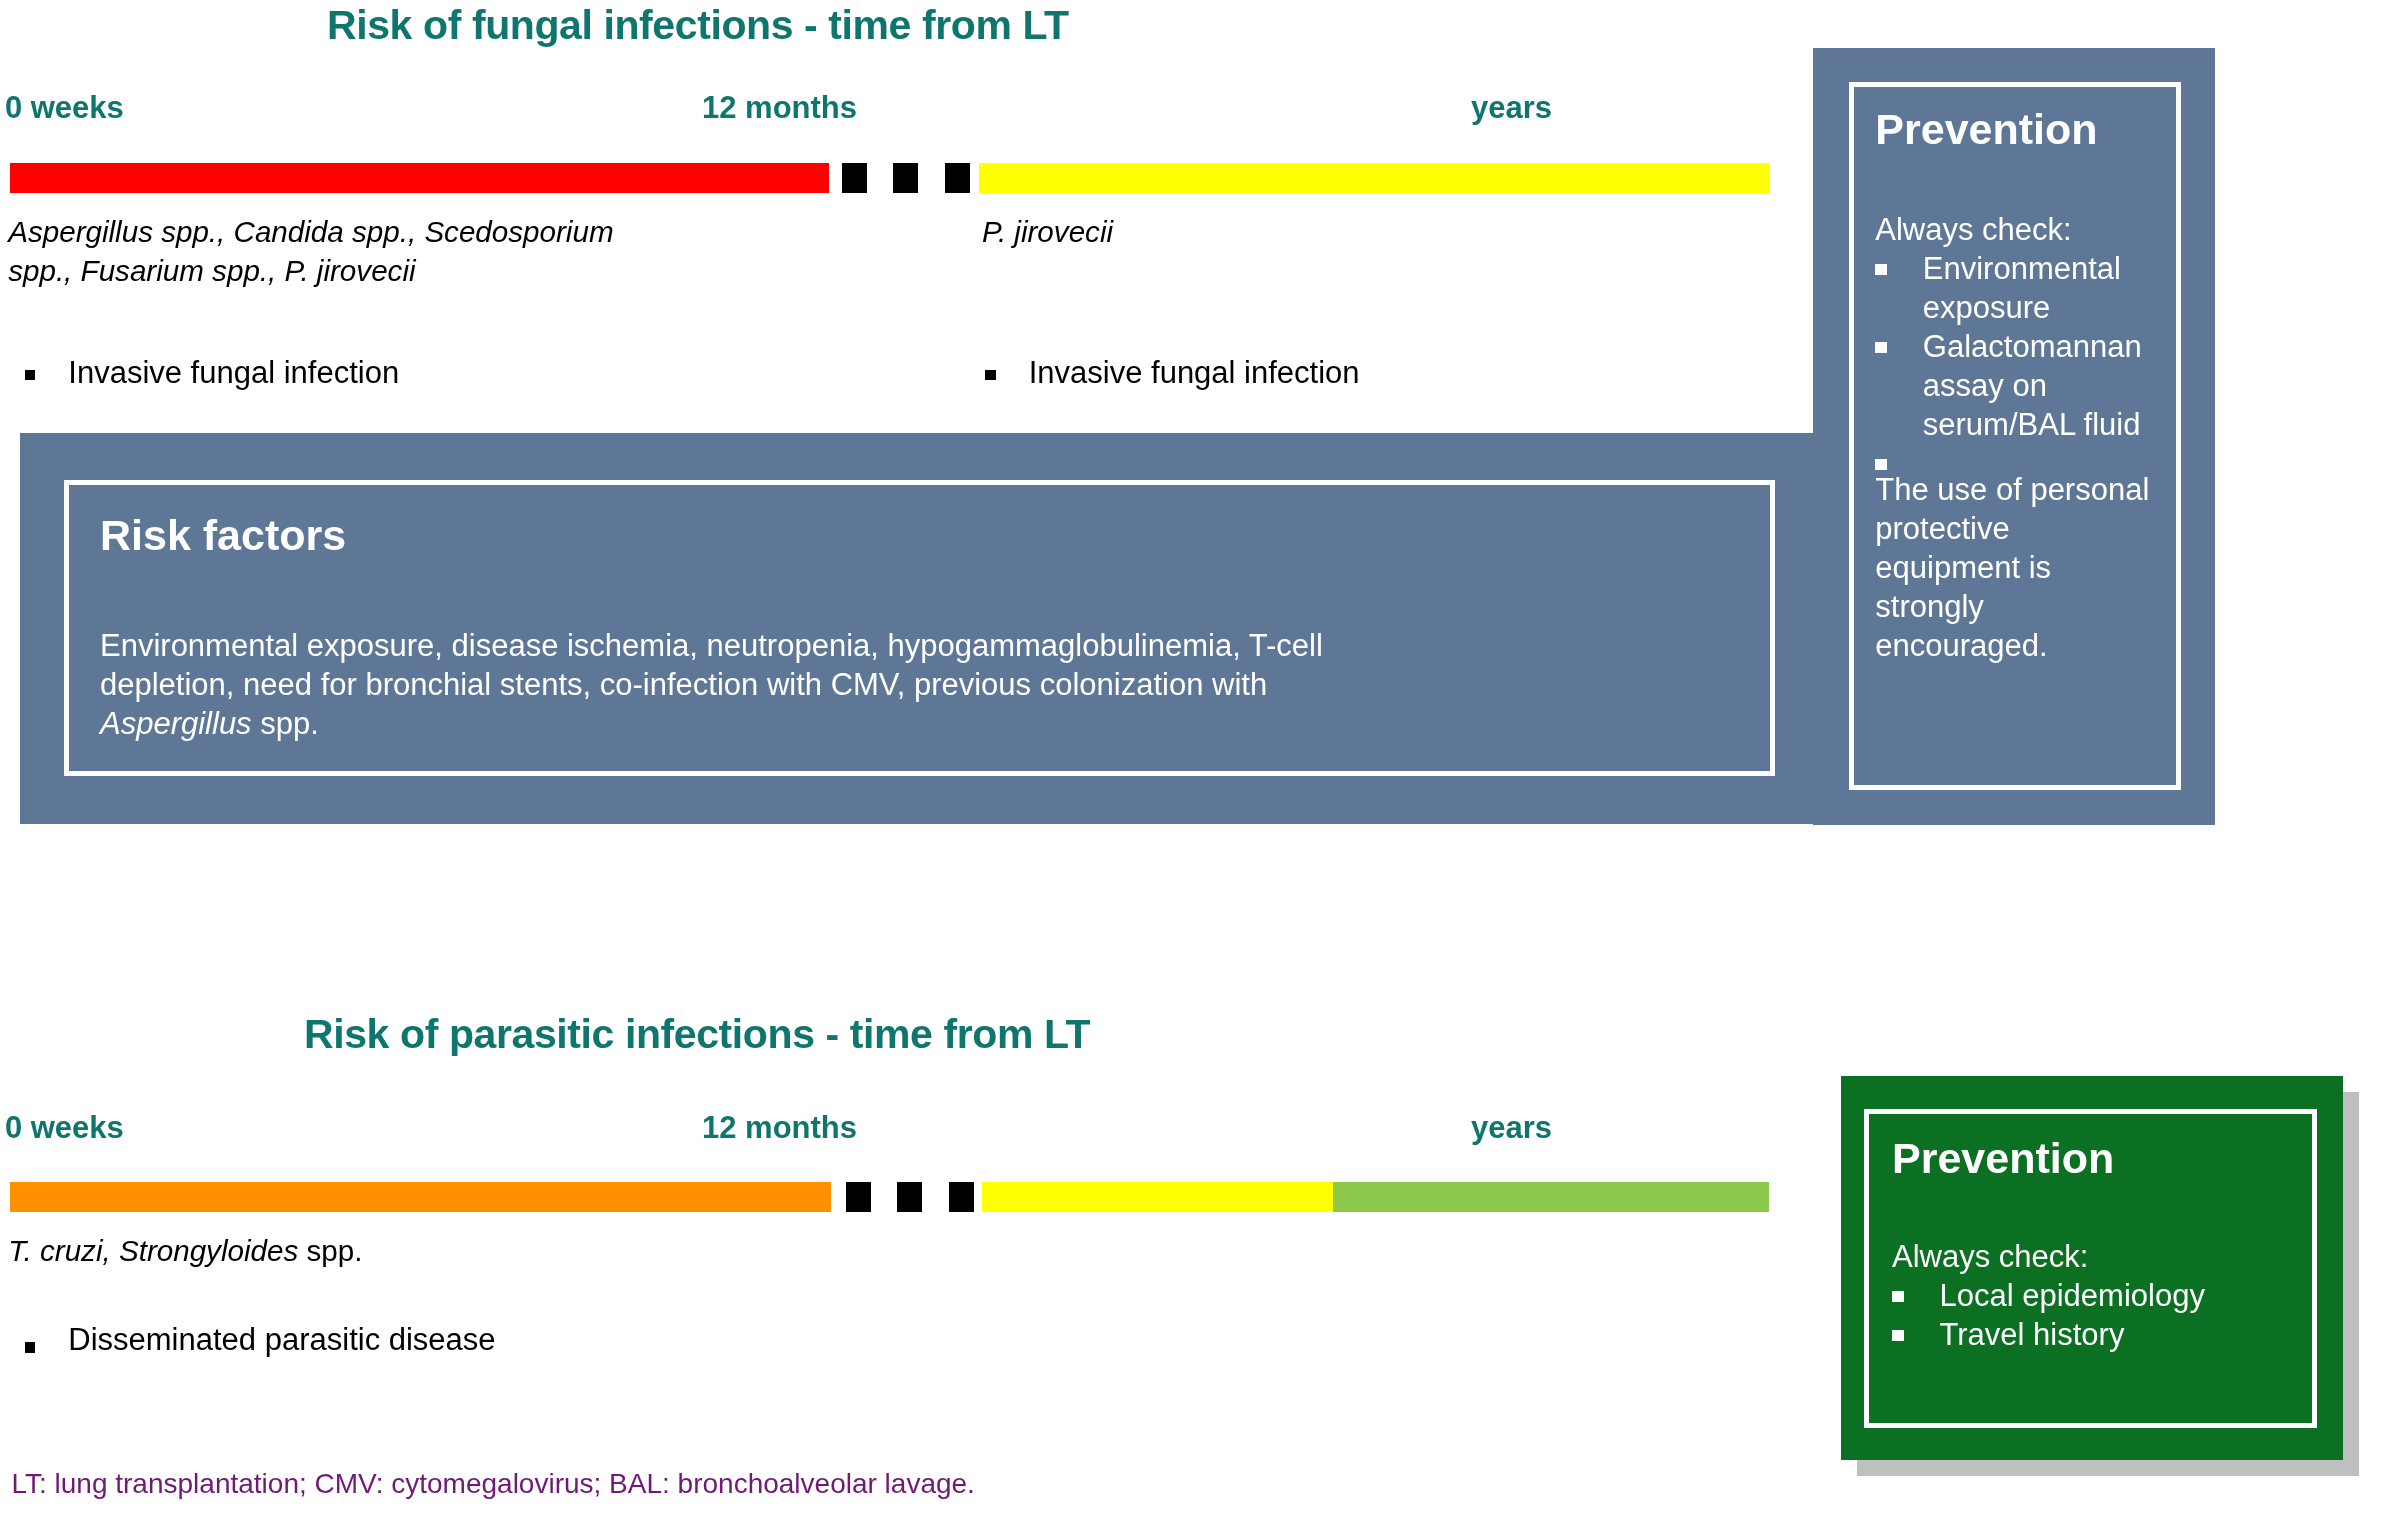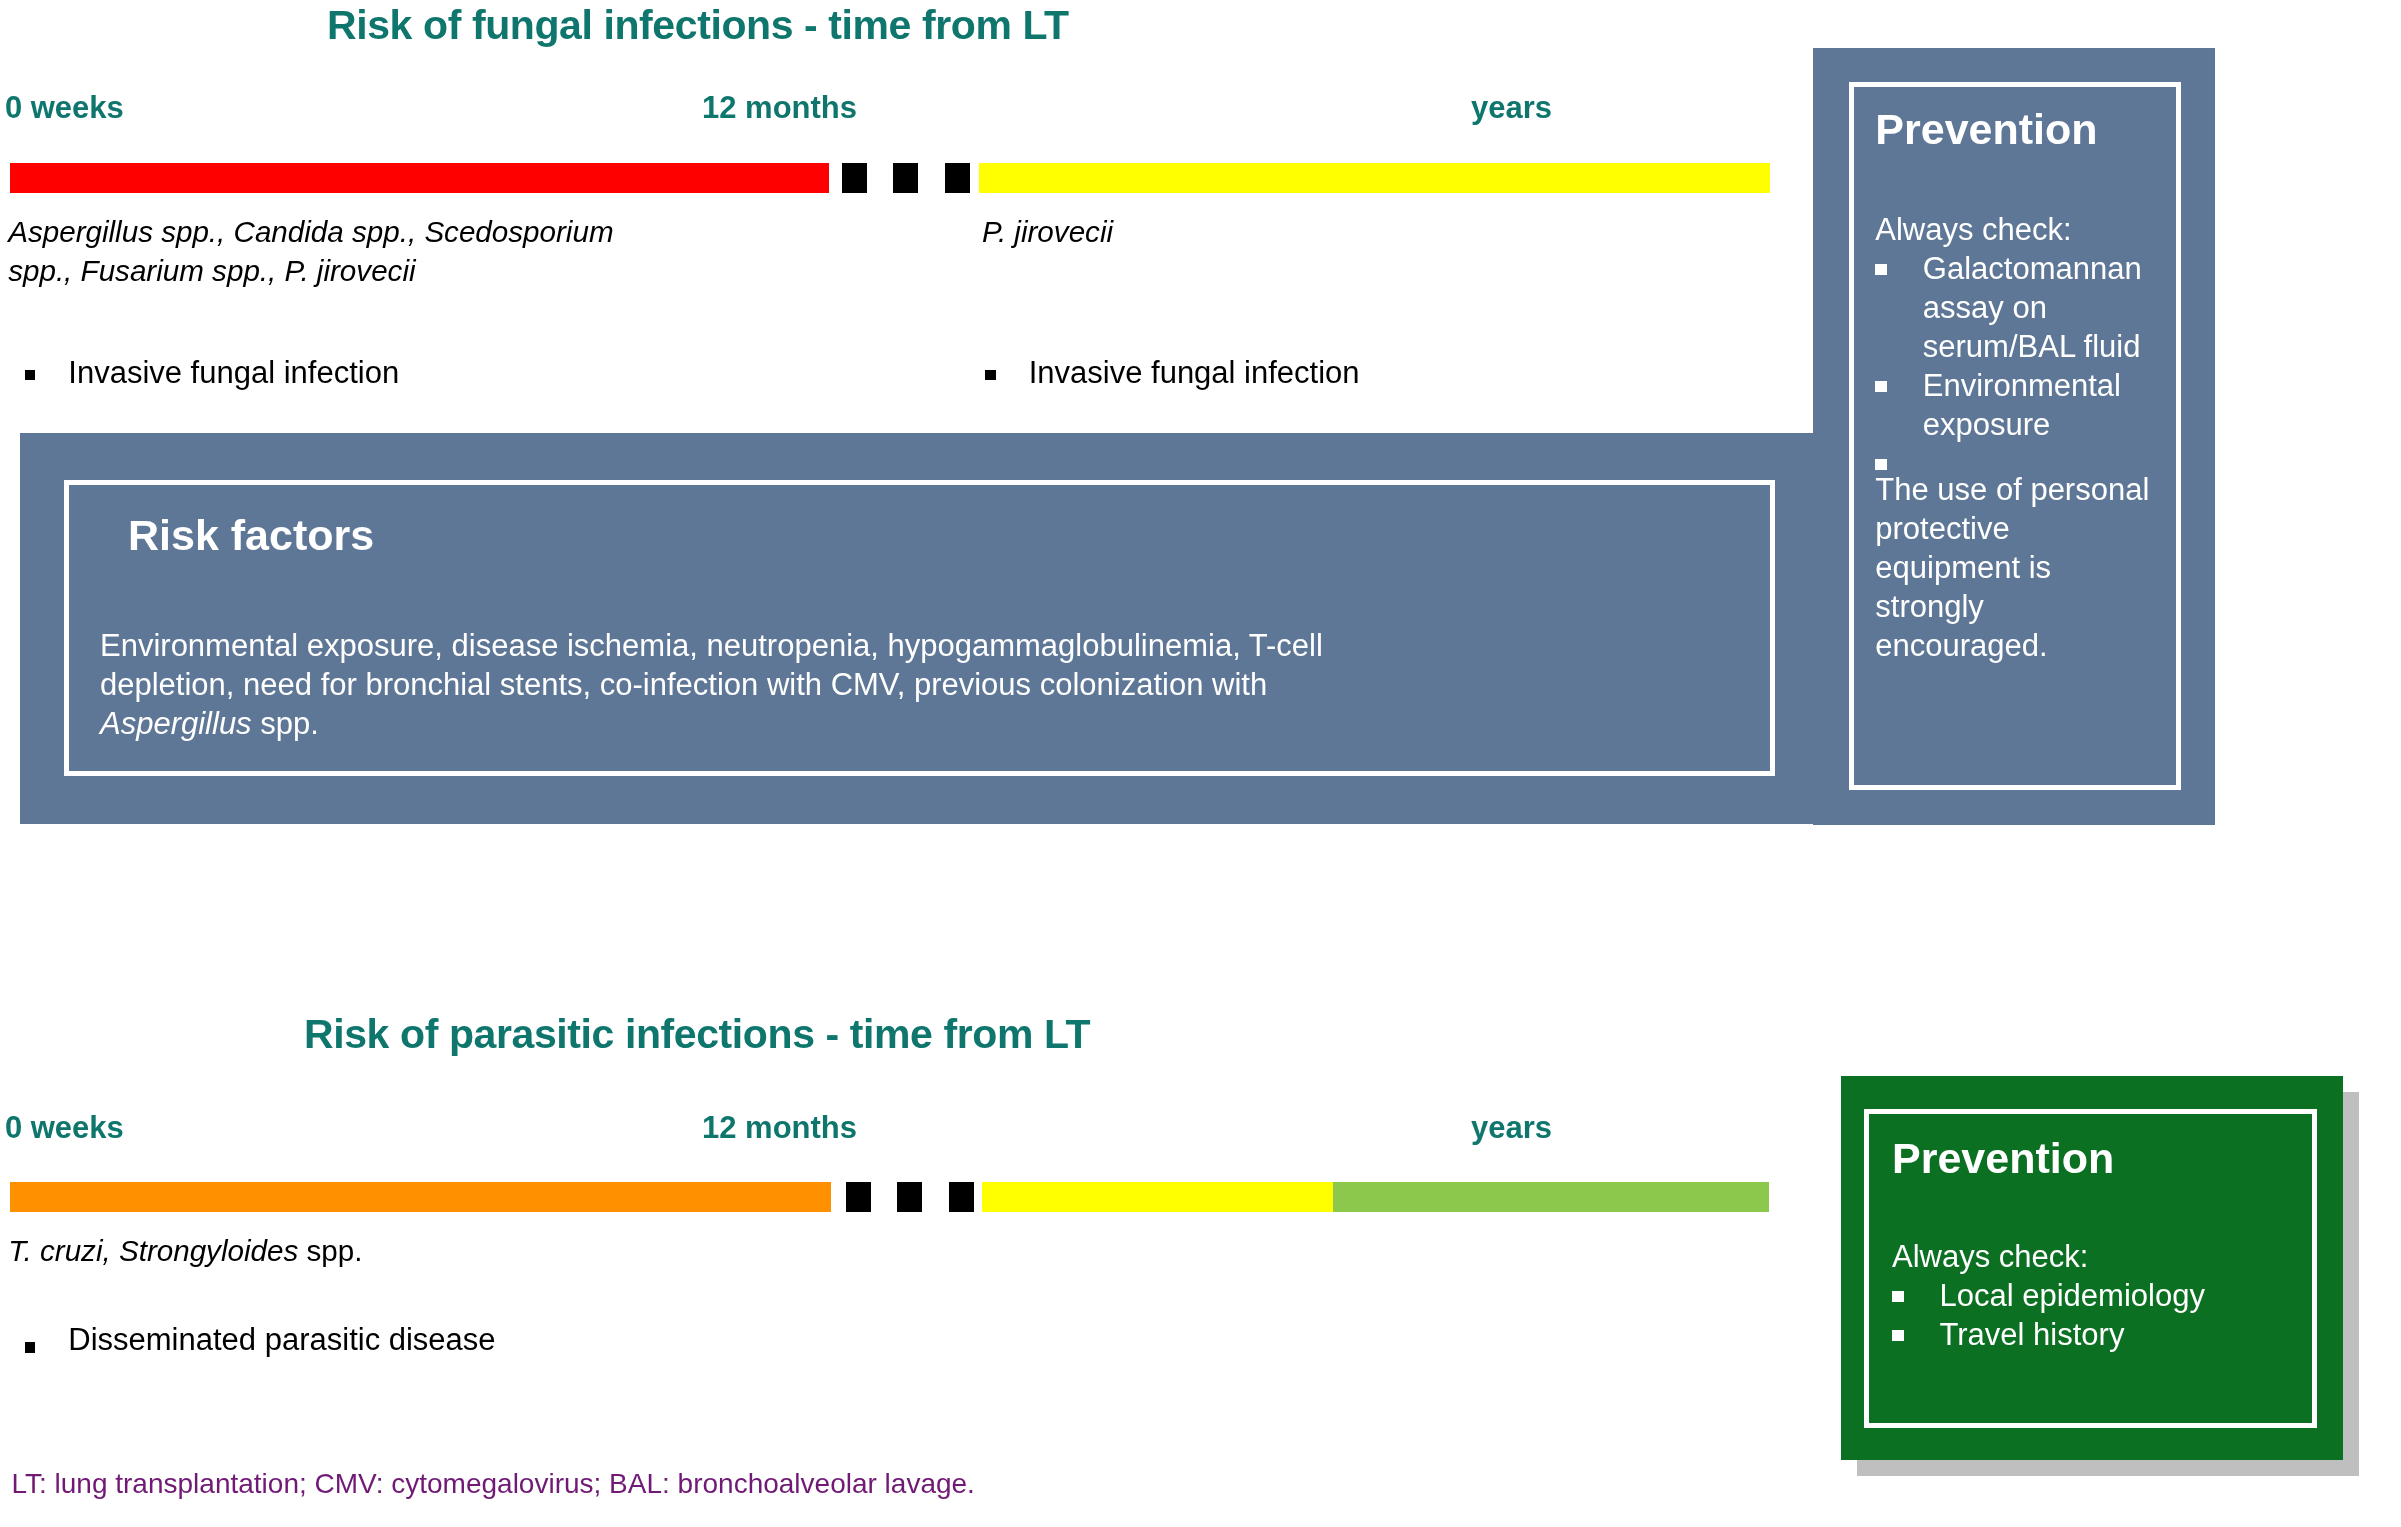--- a/index.html
+++ b/index.html
@@ -178,39 +178,39 @@
   <div class="bullet-row" style="left:24.6px; top:355px;">
     <span class="sq"></span>
     <span>Invasive fungal infection</span>
   </div>
   <div class="bullet-row" style="left:985px; top:355px;">
     <span class="sq"></span>
     <span>Invasive fungal infection</span>
   </div>
 
   <div class="callout callout-blue" style="left:64px; top:480px; width:1711px; height:296px;">
-    <div class="callout-title" style="left:31px; top:26px;margin-left:28px;">Risk factors</div>
+    <div class="callout-title" style="left:31px; top:26px;">Risk factors</div>
     <div class="callout-body" style="left:31px; top:141px; width:1634px;">
       <span>Environmental exposure, disease ischemia, neutropenia, hypogammaglobulinemia, T-cell</span><br>
       <span>depletion, need for bronchial stents, co-infection with CMV, previous colonization with</span><br>
       <span style="font-style:italic;">Aspergillus</span><span> spp.</span>
     </div>
   </div>
 
   <div class="callout callout-blue" style="left:1849px; top:82px; width:332px; height:708px;">
     <div class="callout-title" style="left:21.3px; top:18px;">Prevention</div>
     <div class="callout-body" style="left:21.3px; top:123px; width:287px;">
       <span class="lead">Always check:</span>
       <span class="cb-item">
         <span class="sq"></span>
-        <span class="txt">Galactomannan assay on serum/BAL fluid</span>
+        <span class="txt">Environmental exposure</span>
       </span>
       <span class="cb-item">
         <span class="sq"></span>
-        <span class="txt">Environmental exposure</span>
+        <span class="txt">Galactomannan assay on serum/BAL fluid</span>
       </span>
       <span class="cb-item">
         <span class="sq"></span>
       </span>
       <span class="tail">The use of personal protective equipment is strongly encouraged.</span>
     </div>
   </div>
 
   <div class="section-title" style="left:304px; top:1011px;">Risk of parasitic infections - time from LT</div>
 

